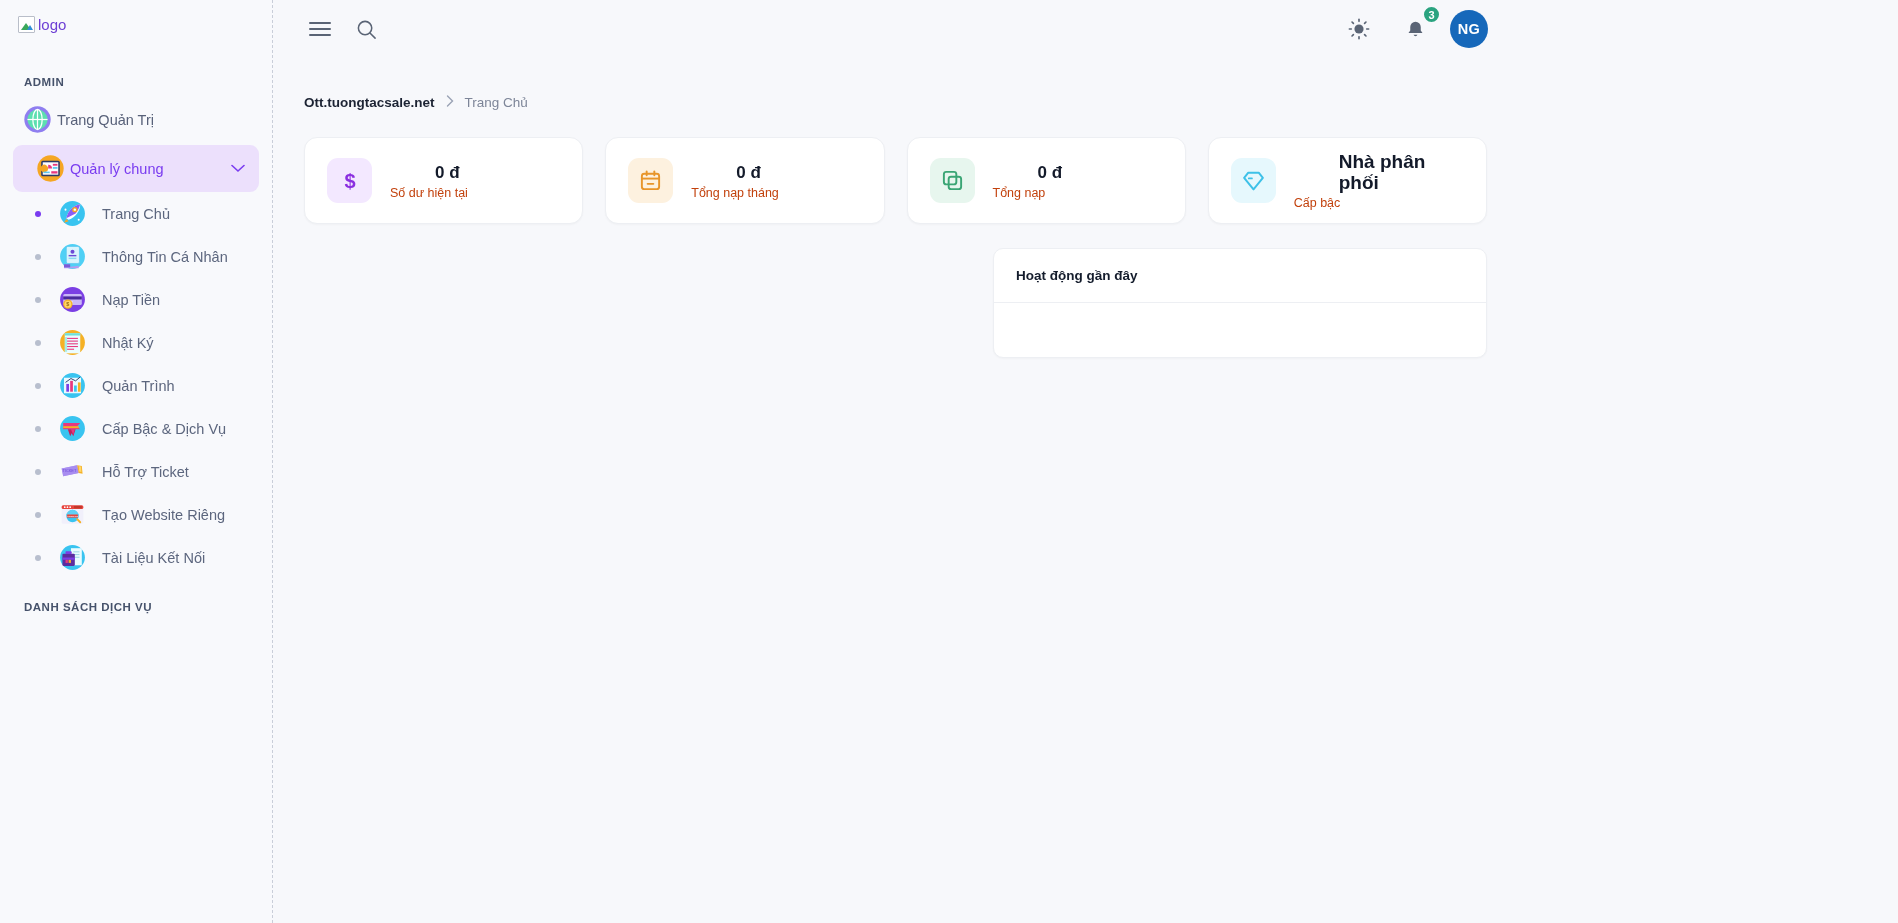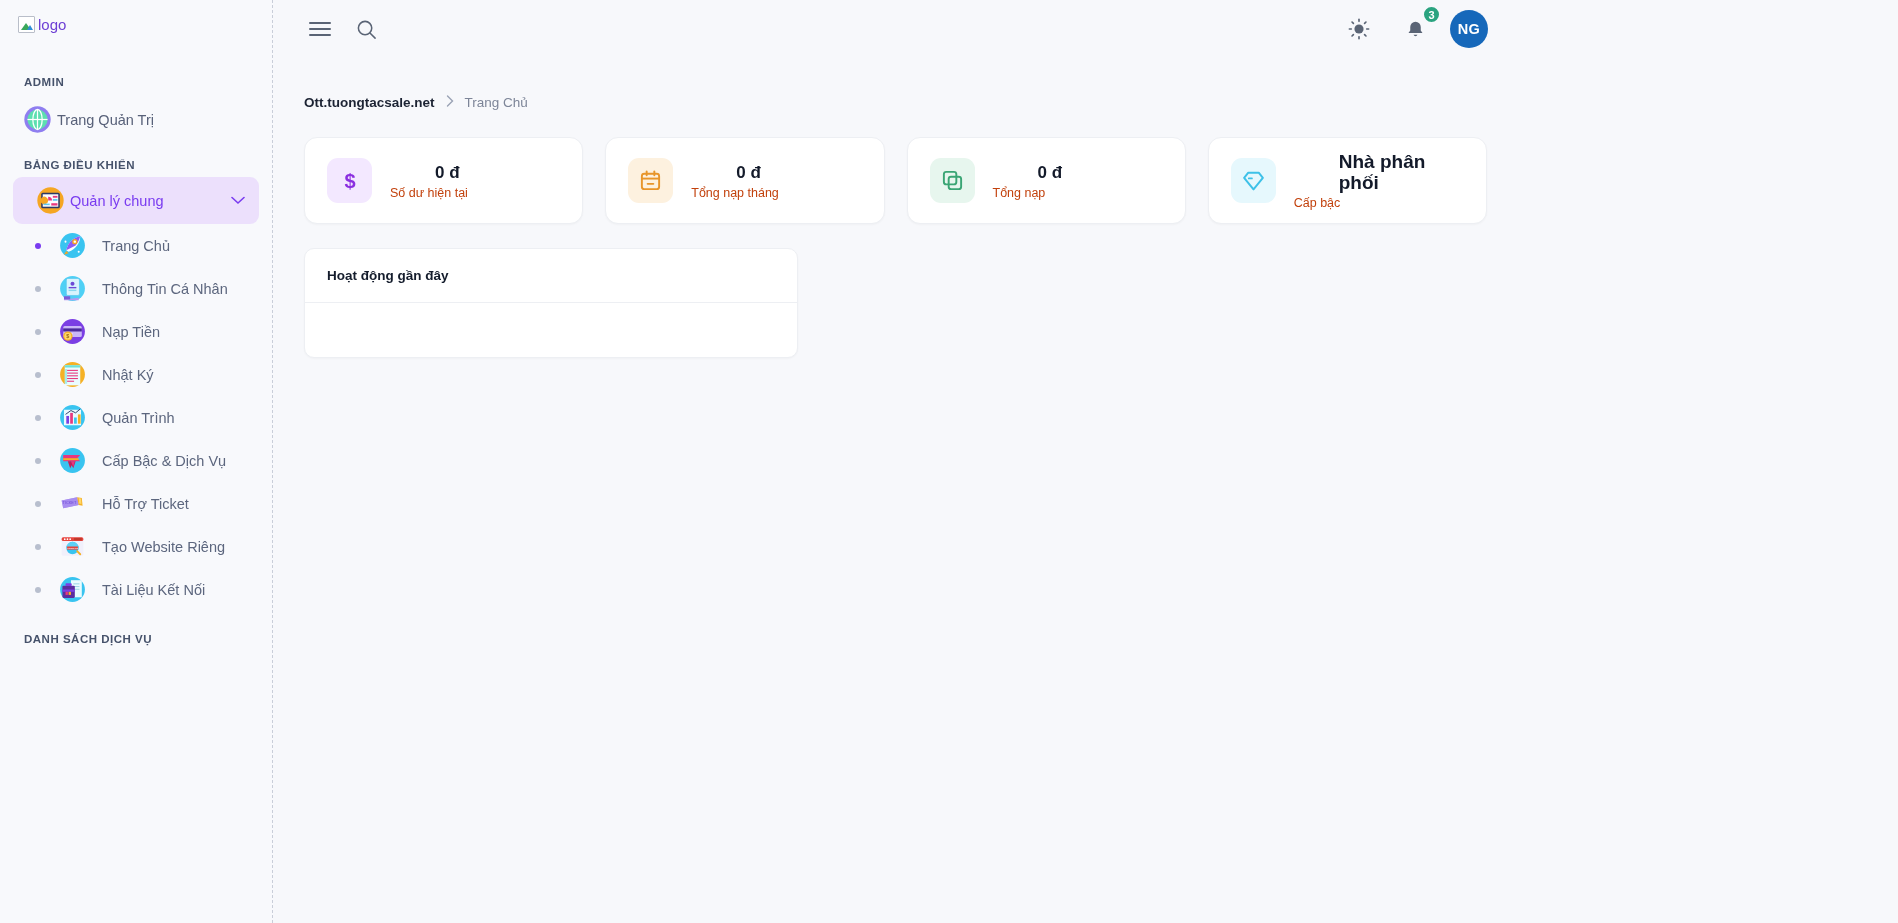--- a/index.html
+++ b/index.html
@@ -131,21 +131,21 @@
   }
   .card .tile {
     width: 45px; height: 45px; border-radius: 11px;
     display: flex; align-items: center; justify-content: center;
     flex: 0 0 45px; margin-right: 18px;
   }
   .card .v { font-size: 17px; font-weight: bold; color: #131a2a; line-height: 21px; margin-left: 45px; }
   .card .l { font-size: 12.5px; font-weight: normal; color: #c2410c; margin-top: 3px; }
   .card.big .v { font-size: 19px; }
 
-  .lower { display: flex; margin-top: 24px; flex-direction: column; }
+  .lower { display: flex; margin-top: 24px; }
   .lower-spacer { flex: 1; }
   .panel {
     width: 494px; background: #fff; border: 1px solid #edeff3;
     border-radius: 10px; box-shadow: 0 1px 2px rgba(16,24,40,.03);
   }
   .panel-head {
     padding: 19px 22px; font-size: 13.5px; font-weight: bold; color: #141c2c;
     border-bottom: 1px solid #edeff3;
   }
   .panel-body { height: 54px; }
@@ -179,21 +179,20 @@
           <circle cx="20" cy="20" r="17" fill="#8f7ef0"></circle>
           <circle cx="20" cy="20" r="13" fill="#5ddfb0"></circle>
           <ellipse cx="20" cy="20" rx="6" ry="13" fill="none" stroke="#fff" stroke-width="1.6"></ellipse>
           <line x1="7" y1="20" x2="33" y2="20" stroke="#fff" stroke-width="1.6"></line>
           <line x1="20" y1="7" x2="20" y2="33" stroke="#fff" stroke-width="1.6"></line>
         </svg>
       </span>
       <span>Trang Quản Trị</span>
     </div>
 
-    <div class="sec-label">BẢNG ĐIỀU KHIỂN</div>
 
     <div class="nav-row active">
       <span class="ico">
         <svg viewBox="0 0 40 40">
           <circle cx="20" cy="20" r="17" fill="#f5a623"></circle>
           <rect x="8" y="10" width="24" height="20" rx="2" fill="#2b3a67"></rect>
           <rect x="10" y="12" width="20" height="16" fill="#fdfdff"></rect>
           <path d="M17 20 a5 5 0 1 1 0-.01" fill="#f5a623"></path>
           <path d="M17 20 L17 15 a5 5 0 0 1 5 5 z" fill="#e8387f"></path>
           <rect x="23" y="14" width="6" height="2.4" fill="#e8387f"></rect>

